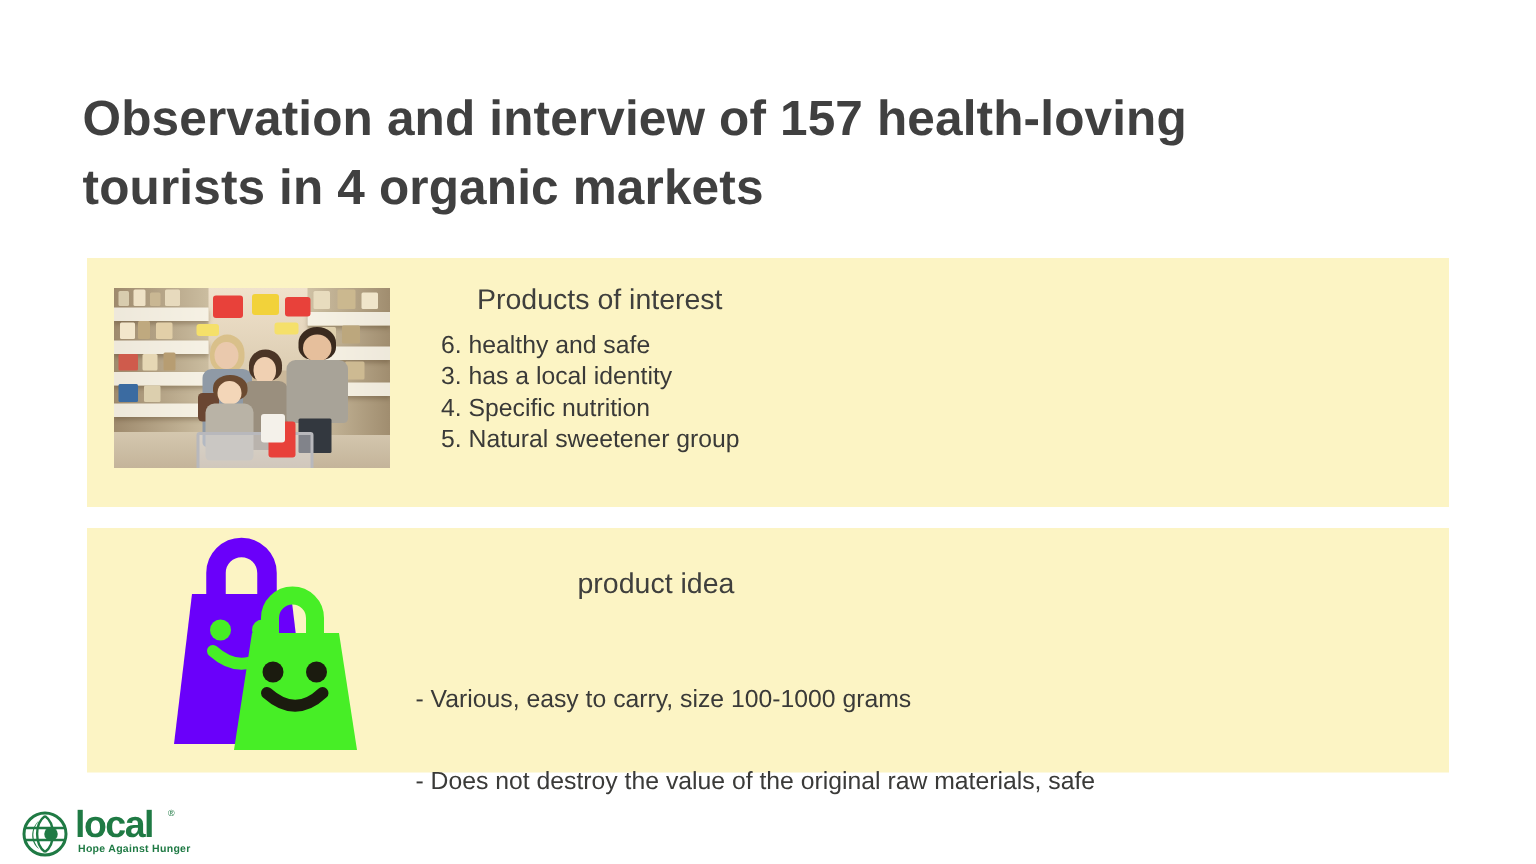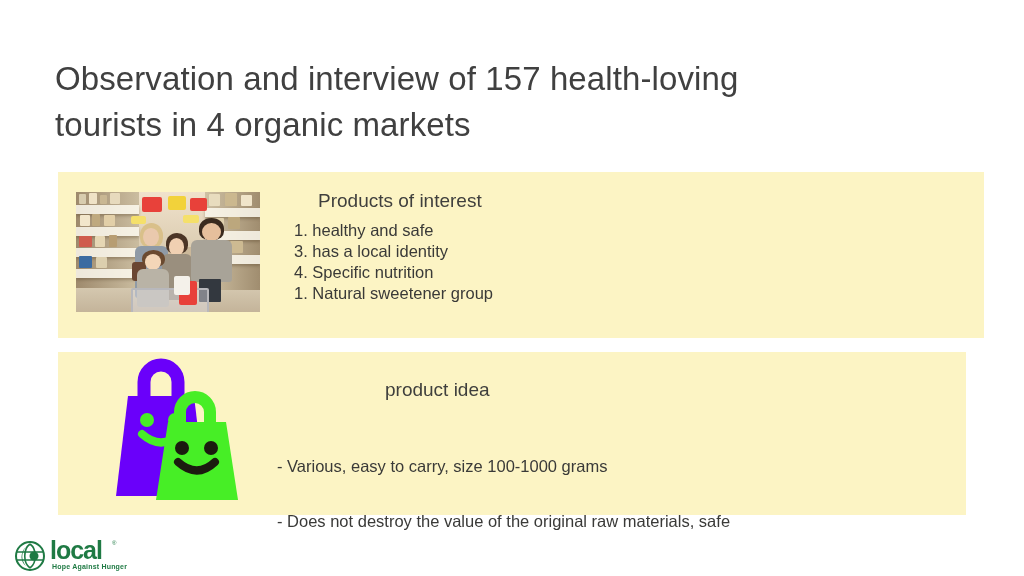--- a/index.html
+++ b/index.html
@@ -17,37 +17,36 @@
   }
 
   
   #slide-title {
     position: absolute;
     left: 55px;
     top: 56px;
     width: 860px;
     font-size: 33px;
     line-height: 46px;
-    font-weight: 400;
+    font-weight: 700;
     color: #404040;
     letter-spacing: 0.1px;
     white-space: pre-line;
   }
 
   
   .panel {
     position: absolute;
     background: #fcf4c4;
   }
   #panel-products {
     left: 58px;
     top: 172px;
     width: 908px;
     height: 166px;
-    padding-left: 18px;
   }
   #panel-idea {
     left: 58px;
     top: 352px;
     width: 908px;
     height: 163px;
   }
 
   
   #shopping-photo {
@@ -256,24 +255,24 @@
 
       <div class="cart" style="left:30%;top:80%;width:40%;height:20%"></div>
       <div class="prod" style="left:56%;top:74%;width:10%;height:20%;background:#e8413a;border-radius:2px"></div>
       <div class="prod" style="left:53%;top:70%;width:9%;height:16%;background:#f4f1ea;border-radius:2px"></div>
     </div>
   </div>
 
   <div class="panel-heading" id="heading-products">Products of interest</div>
 
   <ul id="products-list">
-    <li>1. healthy and safe</li>
+    <li>6. healthy and safe</li>
     <li>3. has a local identity</li>
     <li>4. Specific nutrition</li>
-    <li>1. Natural sweetener group</li>
+    <li>5. Natural sweetener group</li>
   </ul>
 </div>
 
 <div class="panel" id="panel-idea">
 
   <svg id="bags-icon" viewBox="0 0 160 148">
 
     <g>
       <path d="M30 40 L96 40 L108 140 L18 140 Z" fill="#6a00fa"></path>
       <path d="M46 44 L46 26 A17 17 0 0 1 80 26 L80 44" fill="none" stroke="#6a00fa" stroke-width="13"></path>

